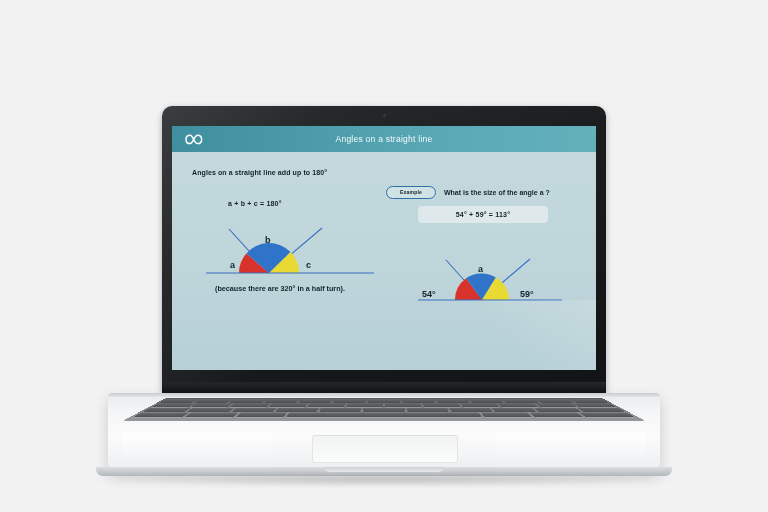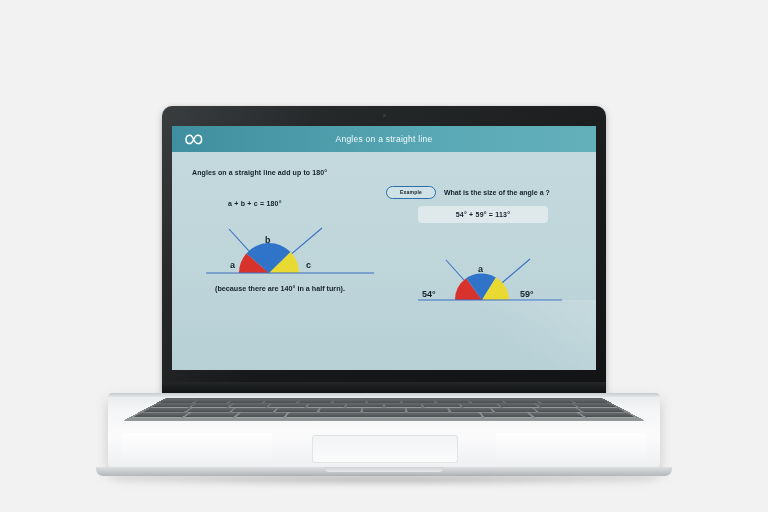--- a/index.html
+++ b/index.html
@@ -345,21 +345,21 @@
             <path d="M75 58 L96.6 37.1 A30 30 0 0 1 105 58 Z" fill="#e8d933"></path>
 
             <line x1="12" y1="58" x2="180" y2="58" stroke="#3a6fc4" stroke-width="1.2"></line>
 
             <text x="36" y="53" font-family="Liberation Sans, sans-serif" font-size="9" font-weight="bold" fill="#14222a">a</text>
             <text x="71" y="28" font-family="Liberation Sans, sans-serif" font-size="9" font-weight="bold" fill="#14222a">b</text>
             <text x="112" y="53" font-family="Liberation Sans, sans-serif" font-size="9" font-weight="bold" fill="#14222a">c</text>
           </svg>
         </div>
 
-        <div class="caption">(because there are 140° in a half turn).</div>
+        <div class="caption">(because there are 320° in a half turn).</div>
 
         <div class="example-row">
           <div class="example-pill">Example</div>
           <div class="example-question">What is the size of the angle a ?</div>
         </div>
 
         <div class="answer-box">54° + 59° = 113°</div>
 
         <div class="diagram-right">
           <svg width="175" height="68" viewBox="0 0 175 68">

